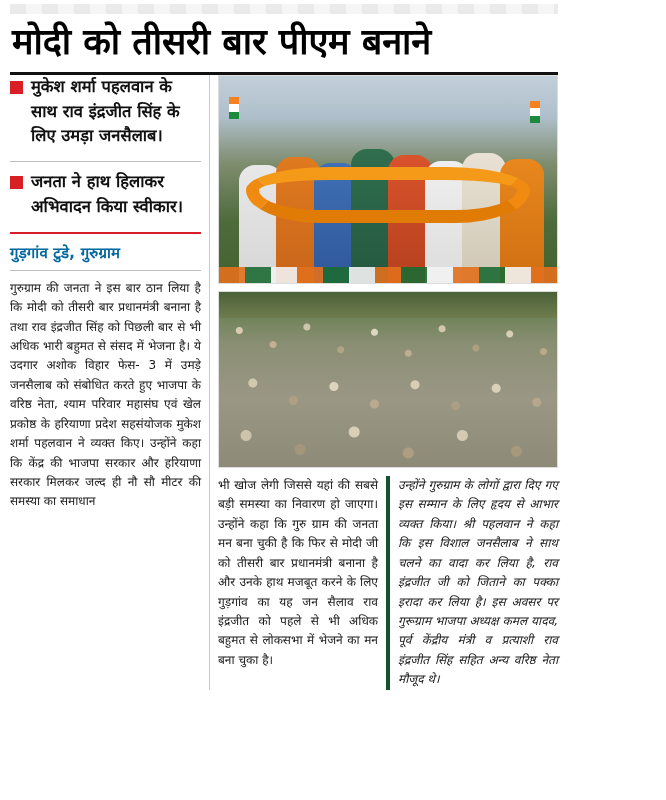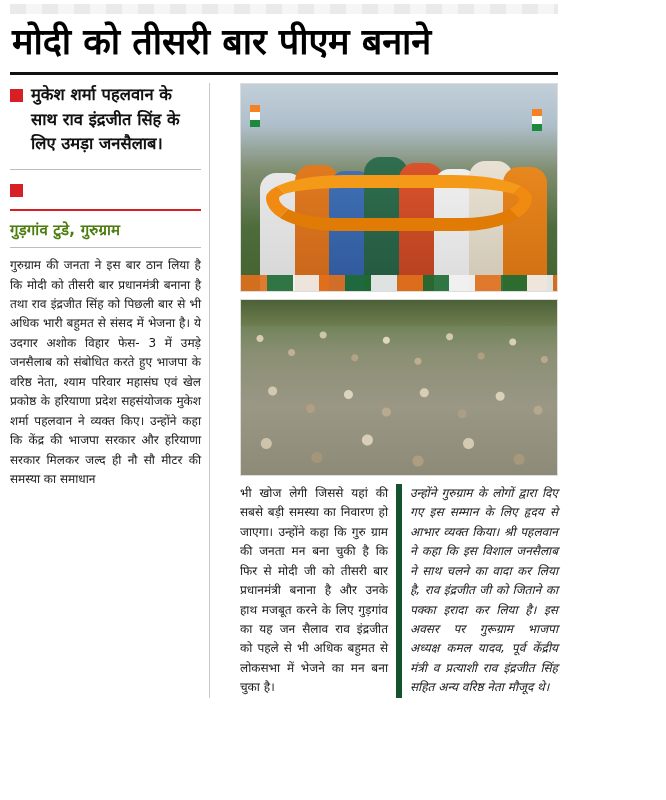--- a/index.html
+++ b/index.html
@@ -36,22 +36,21 @@
     display: block;
   }
   .rule-thick {
     border: none;
     border-top: 3px solid #111;
     margin: 8px 0 0 0;
   }
   
   .content {
     display: flex;
-    margin-top: 8px;
-    gap: 22px;
+    margin-top: 0;
   }
   .left-col {
     width: 200px;
     flex: 0 0 200px;
     padding-right: 8px;
     box-sizing: border-box;
     border-right: 1px solid #c9c9c9;
   }
   .right-col {
     flex: 1 1 auto;
@@ -82,21 +81,21 @@
     border: none;
     border-top: 2px solid #d81f26;
     margin: 10px 0 8px 0;
   }
   .hr-thin {
     border: none;
     border-top: 1px solid #bdbdbd;
     margin: 8px 0;
   }
   .dateline {
-    color: #4d7c0f;
+    color: #0369a1;
     font-weight: bold;
     font-size: 15px;
     letter-spacing: .2px;
     margin: 2px 0 8px 0;
   }
   .body-text {
     font-size: 12px;
     line-height: 1.62;
     text-align: justify;
     color: #1a1a1a;
@@ -200,21 +199,21 @@
   }
   
   .two-col {
     display: flex;
     margin-top: 8px;
   }
   .col {
     flex: 1 1 0;
     box-sizing: border-box;
   }
-  .col.mid { padding-right: 8px; border-right: 6px solid #14532d; }
+  .col.mid { padding-right: 8px; border-right: 4px solid #14532d; }
   .col.right { padding-left: 8px; font-style: italic; }
   .left-body-wrap { margin-top: 4px; }
   .top-strip {
     height: 10px;
     background: repeating-linear-gradient(90deg,#dcdcdc 0 16px,#efefef 16px 32px);
     opacity:.6;
   }
 </style>
 </head>
 <body>
@@ -235,20 +234,21 @@
 
       <div class="bullet-block">
         <div class="bullet-sq"></div>
         <div class="bullet-text">मुकेश शर्मा पहलवान के साथ राव इंद्रजीत सिंह के लिए उमड़ा जनसैलाब।</div>
       </div>
 
       <hr class="hr-thin">
 
       <div class="bullet-block">
         <div class="bullet-sq"></div>
+        <div class="bullet-text">जनता ने हाथ हिलाकर अभिवादन किया स्वीकार।</div>
       </div>
 
       <hr class="hr-red">
 
       <div class="dateline">गुड़गांव टुडे, गुरुग्राम</div>
 
       <hr class="hr-thin">
 
       <div class="left-body-wrap">
         <div class="body-text">गुरुग्राम की जनता ने इस बार ठान लिया है कि मोदी को तीसरी बार प्रधानमंत्री बनाना है तथा राव इंद्रजीत सिंह को पिछली बार से भी अधिक भारी बहुमत से संसद में भेजना है। ये उदगार अशोक विहार फेस- 3 में उमड़े जनसैलाब को संबोधित करते हुए भाजपा के वरिष्ठ नेता, श्याम परिवार महासंघ एवं खेल प्रकोष्ठ के हरियाणा प्रदेश सहसंयोजक मुकेश शर्मा पहलवान ने व्यक्त किए। उन्होंने कहा कि केंद्र की भाजपा सरकार और हरियाणा सरकार मिलकर जल्द ही नौ सौ मीटर की समस्या का समाधान</div>

